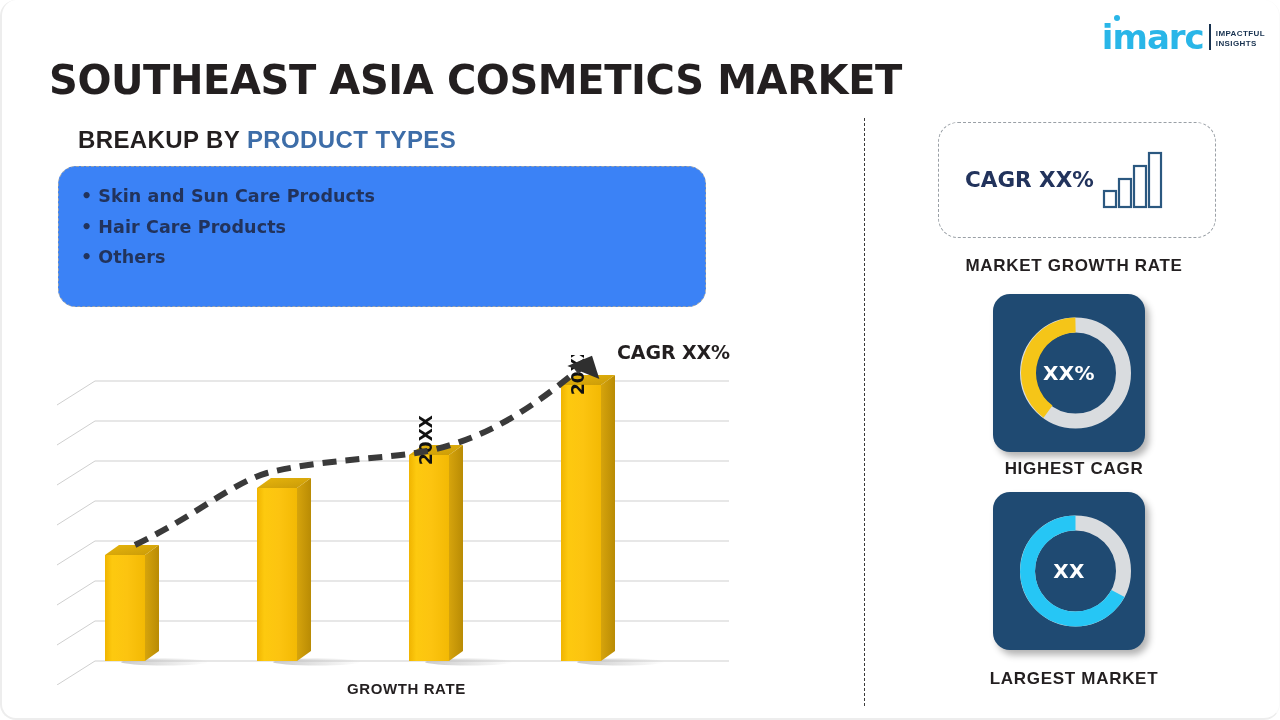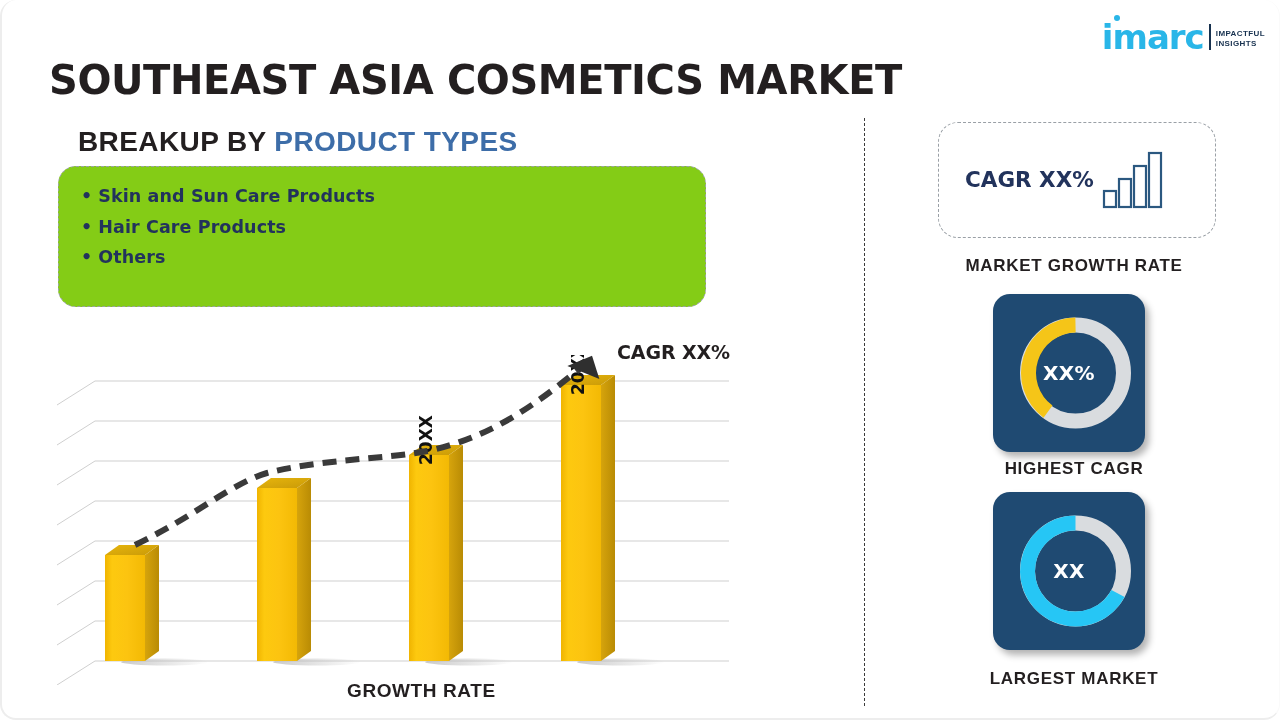--- a/index.html
+++ b/index.html
@@ -56,35 +56,35 @@
     font-family:"DejaVu Sans", sans-serif;
     font-weight:700;
     font-size:40px;
     letter-spacing:-.4px;
     color:#231f20;
     white-space:nowrap;
   }
   .subtitle{
     position:absolute; left:76px; top:126px;
     font-weight:700;
-    font-size:28px;
+    font-size:24px;
     letter-spacing:.4px;
     color:#231f20;
     white-space:nowrap;
   }
   .subtitle .accent{ color:#3d6da8; }
 
   
   .bullet-box{
     position:absolute; left:56px; top:166px;
     width:648px; height:141px;
     border:1.6px dashed #9aa0a6;
     border-radius:18px;
     box-sizing:border-box;
-    background:#84cc16;
+    background:#3b82f6;
   }
   .bullet-list{
     margin:0; padding:14px 0 0 22px; list-style:none;
   }
   .bullet-list li{
     font-family:"DejaVu Sans", sans-serif;
     font-weight:700;
     font-size:17.5px;
     color:#22335c;
     line-height:30.5px;
@@ -94,21 +94,21 @@
   .bullet-list li .b{ margin-right:6px; }
 
   
   .chart{
     position:absolute; left:55px; top:355px;
     width:700px; height:330px;
   }
   .chart svg{display:block;}
   .chart-caption{
     position:absolute; left:345px; top:680px;
-    font-weight:700; font-size:19px; letter-spacing:.6px;
+    font-weight:700; font-size:15px; letter-spacing:.6px;
     color:#231f20; white-space:nowrap;
   }
   .cagr-note{
     position:absolute; left:615px; top:341px;
     font-family:"DejaVu Sans", sans-serif;
     font-weight:700; font-size:19px; letter-spacing:-.1px;
     color:#231f20; white-space:nowrap;
   }
 
   

